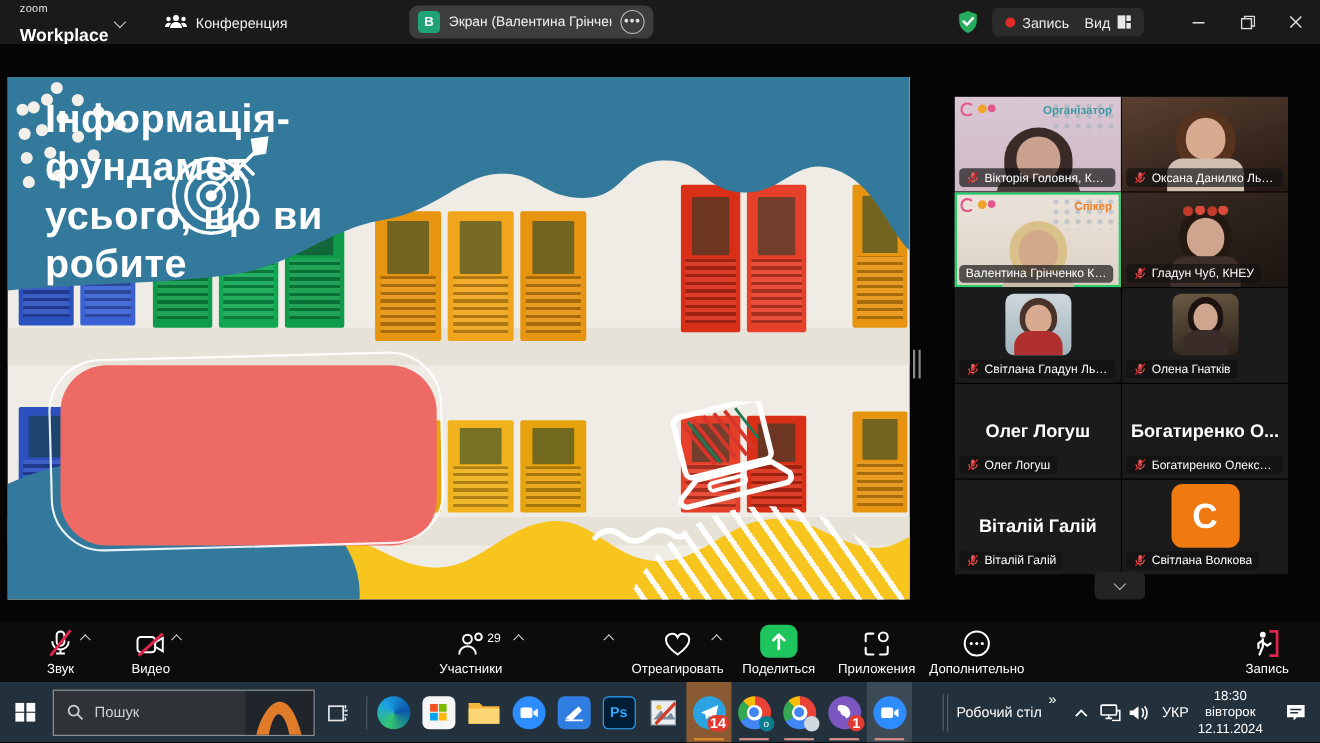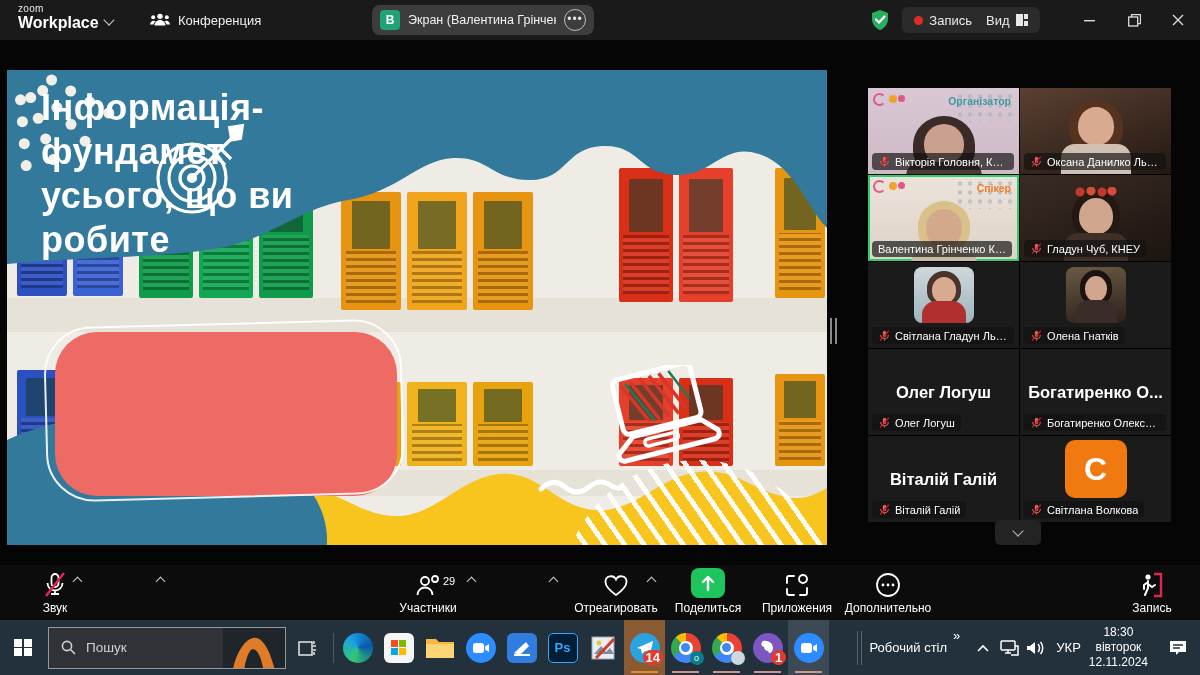--- a/index.html
+++ b/index.html
@@ -3,21 +3,21 @@
 <meta charset="utf-8">
 <style>
   * { margin:0; padding:0; box-sizing:border-box; }
   html,body { width:1200px; height:675px; overflow:hidden; background:#000; }
   body { font-family:"Liberation Sans", sans-serif; position:relative; }
 
   
   #titlebar { position:absolute; left:0; top:0; width:1200px; height:40px; background:#1a1a1a; color:#fff; }
   .logo-wrap { position:absolute; left:18px; top:4px; line-height:1; cursor:default; }
   .logo-top { font-size:10px; color:#e8e8e8; letter-spacing:.3px; }
-  .logo-bottom { font-size:16px; font-weight:700; color:#fff; margin-top:1px; }
+  .logo-bottom { font-size:16px; font-weight:700; color:#fff; margin-top:11px; }
   .chev { display:inline-block; width:8px; height:8px; border-right:1.6px solid #cfcfcf; border-bottom:1.6px solid #cfcfcf; transform:rotate(45deg); }
   #logo-chevron { position:absolute; left:105px; top:16px; }
   .meet-tab { position:absolute; left:150px; top:8px; display:flex; align-items:center; gap:8px; font-size:13px; color:#f0f0f0; height:24px; }
   .share-tab { position:absolute; left:372px; top:5px; width:222px; height:30px; background:#3d3d3d; border-radius:8px; display:flex; align-items:center; gap:8px; padding:0 8px; }
   .share-avatar { width:20px; height:20px; border-radius:4px; background:#1fa275; color:#fff; font-size:12px; font-weight:700; display:flex; align-items:center; justify-content:center; flex:0 0 auto; }
   .share-label { font-size:12.5px; color:#f2f2f2; white-space:nowrap; overflow:hidden; width:152px; }
   .dots-btn { width:22px; height:22px; border-radius:50%; border:1.4px solid #bdbdbd; color:#e5e5e5; font-size:12px; line-height:19px; text-align:center; letter-spacing:1px; flex:0 0 auto; }
   .tb-right { position:absolute; right:0; top:0; height:40px; display:flex; align-items:center; }
   .rec-pill { display:flex; align-items:center; gap:14px; background:#2b2b2b; border-radius:6px; height:26px; padding:0 12px; margin-right:28px; }
   .rec-item { display:flex; align-items:center; gap:6px; font-size:13px; color:#ececec; }
@@ -454,20 +454,30 @@
         <svg width="24" height="26" viewBox="0 0 24 26">
       <rect x="8.5" y="2" width="7" height="13" rx="3.5" fill="none" stroke="#fff" stroke-width="1.8"></rect>
       <path d="M4.5 11a7.5 7.5 0 0015 0 M12 18.5V22 M8 22h8" stroke="#fff" stroke-width="1.8" fill="none"></path>
       <path d="M3 24 21 1" stroke="#e0244c" stroke-width="2.6"></path>
         </svg>
       </div>
     <span class="zt-label">Звук</span>
   </div>
   <span class="caret" style="left:74px"></span>
 
+  <div class="zt-item" style="left:77px">
+    <div class="ico">
+        <svg width="28" height="24" viewBox="0 0 28 24">
+      <rect x="2" y="5" width="16" height="14" rx="3" fill="none" stroke="#fff" stroke-width="1.8"></rect>
+      <path d="M18 10l7-4v12l-7-4z" fill="none" stroke="#fff" stroke-width="1.8"></path>
+      <path d="M3 22 25 2" stroke="#e0244c" stroke-width="2.6"></path>
+        </svg>
+      </div>
+    <span class="zt-label">Видео</span>
+  </div>
   <span class="caret" style="left:157px"></span>
 
   <div class="zt-item" style="left:368px">
     <div class="ico">
         <svg width="26" height="24" viewBox="0 0 26 24">
       <circle cx="10" cy="7" r="4" fill="none" stroke="#fff" stroke-width="1.8"></circle>
       <path d="M2.5 21c0-4.5 3.3-7.5 7.5-7.5s7.5 3 7.5 7.5" fill="none" stroke="#fff" stroke-width="1.8"></path>
       <circle cx="20" cy="5" r="3" fill="none" stroke="#fff" stroke-width="1.8"></circle>
         </svg>
       </div>

